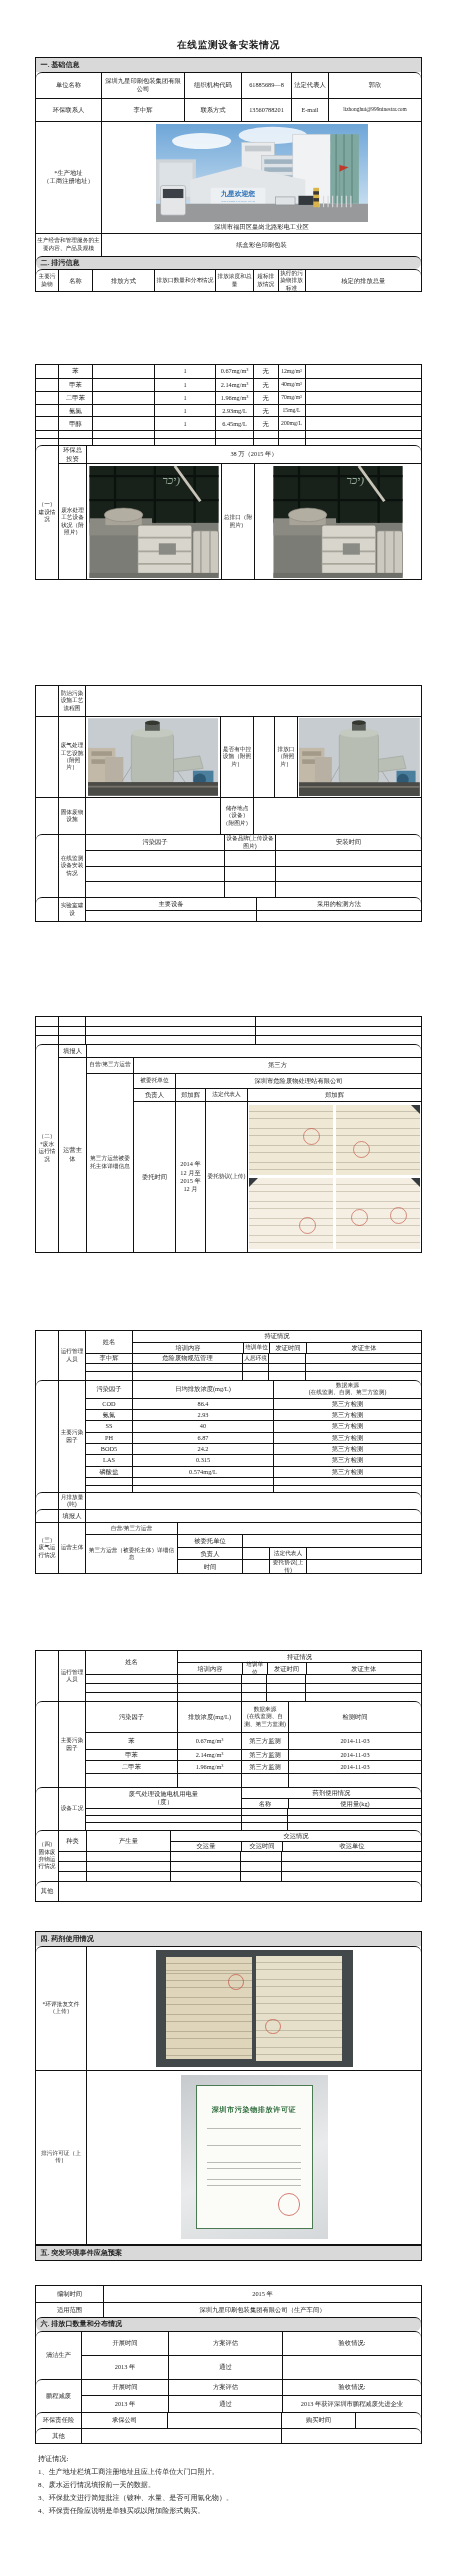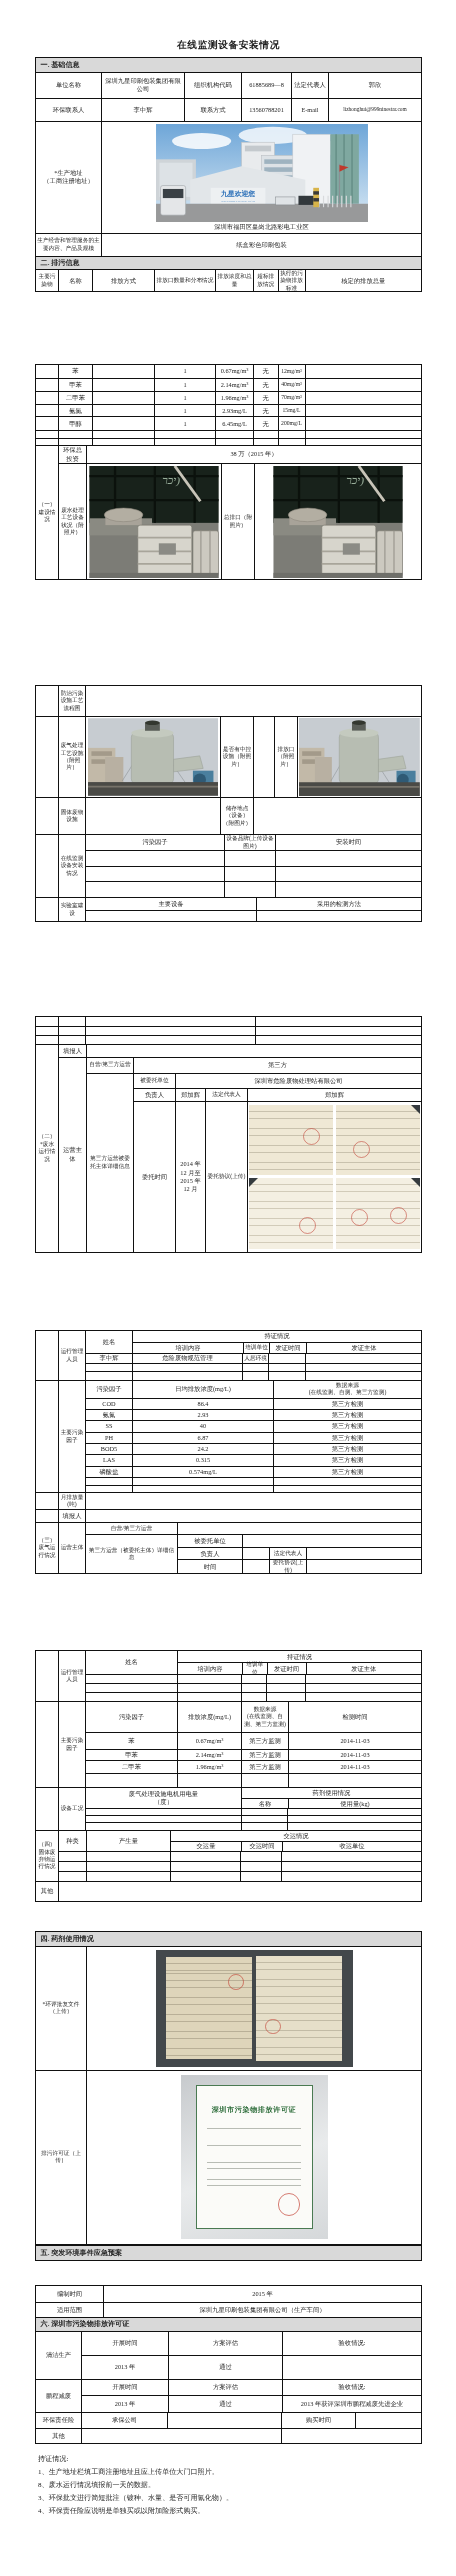--- a/index.html
+++ b/index.html
@@ -2,21 +2,21 @@
 <html style="font-size:9px"><head>
 <meta charset="utf-8">
 <style>
   html,body{margin:0;padding:0;background:#fff;}
   body{font-family:"Liberation Serif","DejaVu Serif",serif;color:#1f1f1f;}
   #page{position:relative;width:457px;height:2576px;background:#fff;overflow:hidden;}
   .title{position:absolute;top:39px;left:0;width:100%;text-align:center;font-size:9.7px;font-weight:bold;letter-spacing:0.6px;}
   .blk{position:absolute;left:35px;width:387px;box-sizing:border-box;border:1.1px solid #111;background:#fff;}
   .r{display:flex;align-items:stretch;border-top:0.6px solid #111;box-sizing:border-box;}
   .r:first-child{border-top:none;}
-  .r.thick{border-top:1.1px solid #111;}
+  .r.thick{border-top:1.1px solid #111;border-radius:6px;}
   .c{border-left:0.6px solid #111;display:flex;align-items:center;justify-content:center;text-align:center;
      font-size:6.3px;line-height:1.3;padding:0.6px 1.1px;box-sizing:border-box;word-break:break-all;min-width:0;}
   .c:first-child{border-left:none;}
   .c.fill{flex:1;}
   .vg{flex:1;display:flex;flex-direction:column;border-left:0.6px solid #111;min-width:0;}
   .vg > .r:first-child{border-top:none;}
   .vg .c:first-child{border-left:none;}
   .bar{background:#d9d9d9;font-weight:bold;font-size:7.1px;display:flex;align-items:center;
        padding-left:4.6px;box-sizing:border-box;}
   .pre{white-space:pre-line;}
@@ -804,21 +804,21 @@
 
   <div class="blk" style="top:2285px">
     <div class="r" style="height:16px">
       <div class="c" style="width:67px">编制时间</div>
       <div class="c fill">2015 年</div>
     </div>
     <div class="r" style="height:15px">
       <div class="c" style="width:67px">适用范围</div>
       <div class="c fill">深圳九星印刷包装集团有限公司（生产车间）</div>
     </div>
-    <div class="r bar thick" style="height:13.7px">六. 深圳市污染物排放许可证</div>
+    <div class="r bar thick" style="height:13.7px">六. 排放口数量和分布情况</div>
     <div class="r thick" style="height:48px">
       <div class="c" style="width:45px">清洁生产</div>
       <div class="vg">
         <div class="r" style="height:24px">
           <div class="c" style="width:86px">开展时间</div>
           <div class="c" style="width:114px">方案评估</div>
           <div class="c fill">验收情况:</div>
         </div>
         <div class="r" style="height:24px">
           <div class="c" style="width:86px">2013 年</div>

